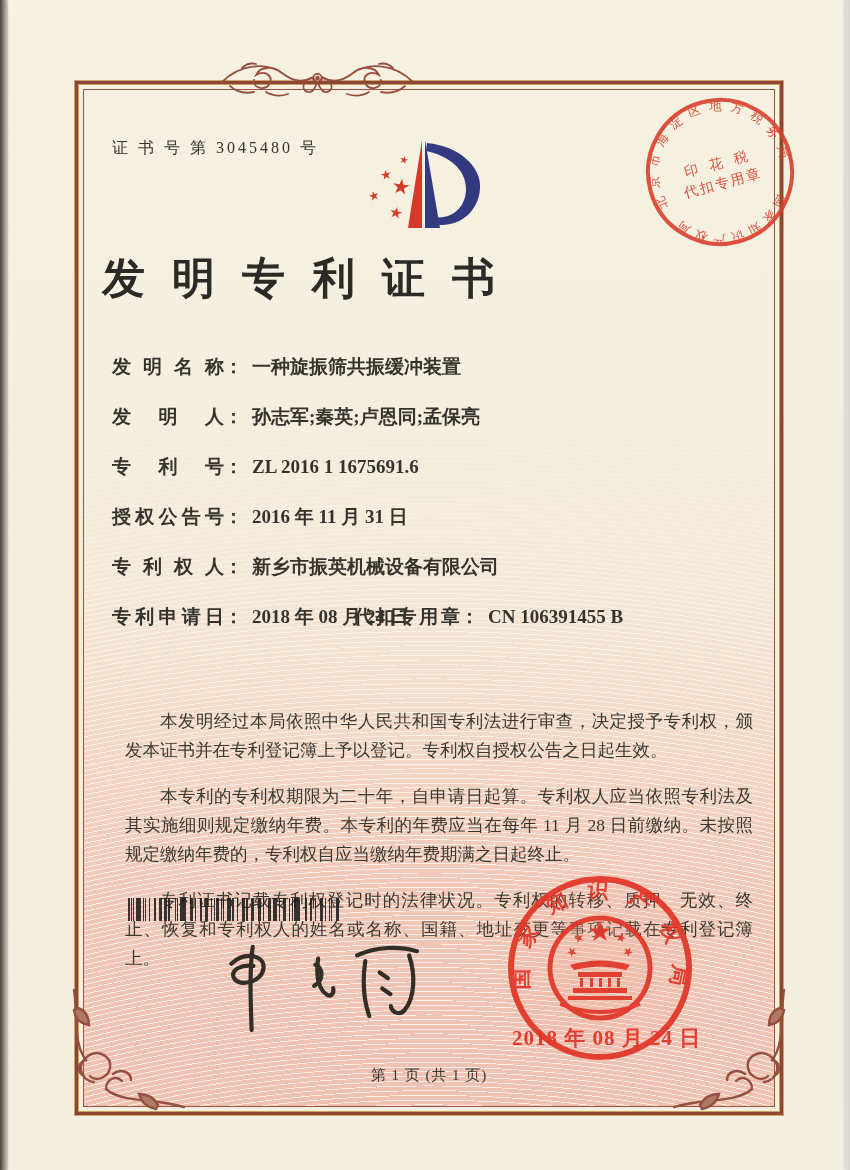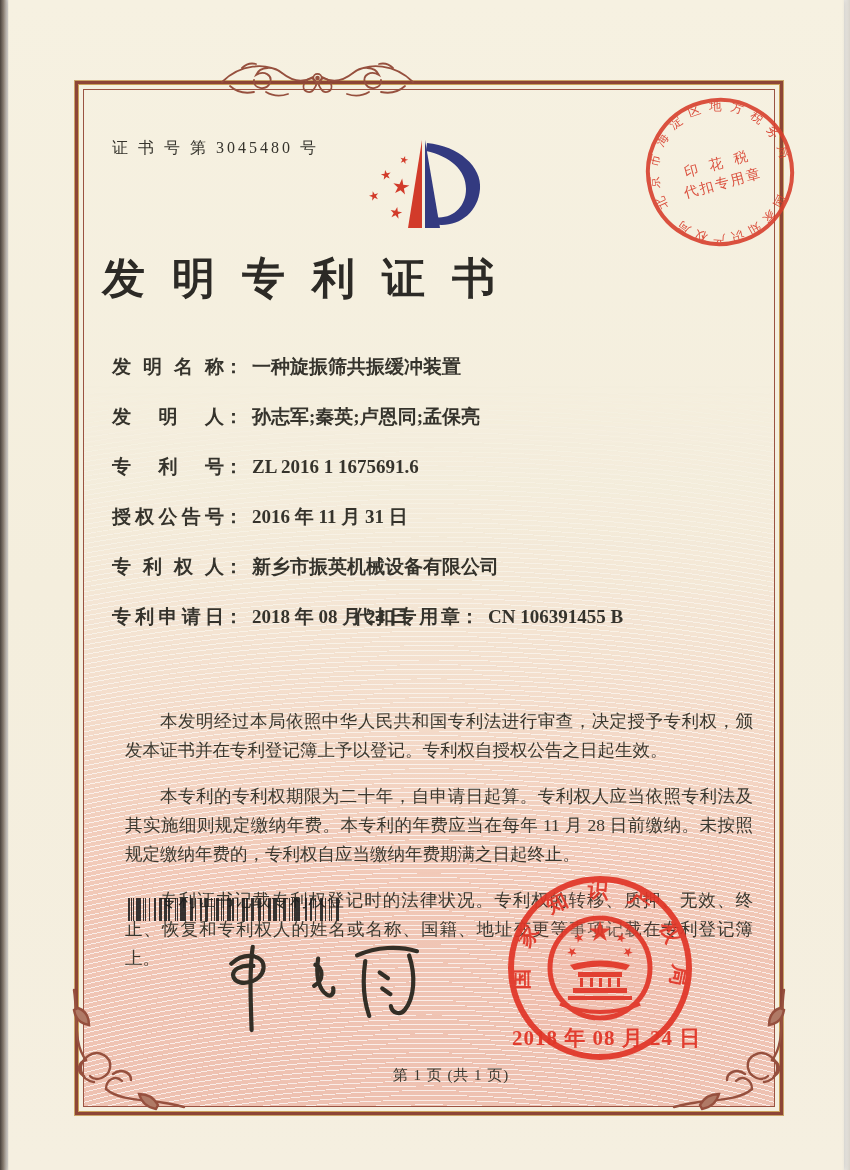--- a/index.html
+++ b/index.html
@@ -70,21 +70,21 @@
   .signer{position:absolute;left:108px;top:950px;font-size:21px;color:#2f2d26;line-height:36px;}
   .signature-svg{position:absolute;left:212px;top:930px;transform:rotate(-2deg);}
   .seal-bottom{position:absolute;left:492px;top:868px;opacity:.93;}
   .seal-date{
     position:absolute;left:504px;top:1024px;font-size:21px;font-weight:700;
     color:#e13628;letter-spacing:1px;opacity:.95;white-space:nowrap;
   }
   .seal-top{position:absolute;left:630px;top:90px;transform:rotate(-15deg);opacity:.9;}
   .footer{
     position:absolute;left:67px;top:1066px;width:708px;text-align:center;
-    font-size:15px;color:#3a382f;letter-spacing:1px;padding-left:22px;
+    font-size:15px;color:#3a382f;letter-spacing:1px;
   }
   .ornament-top{position:absolute;left:212px;top:54px;}
   .corner-bl{position:absolute;left:50px;top:986px;}
   .corner-br{position:absolute;left:657px;top:986px;transform:scaleX(-1);}
   .logo{position:absolute;left:348px;top:134px;}
 </style>
 </head>
 <body>
 
 <div class="paper">

